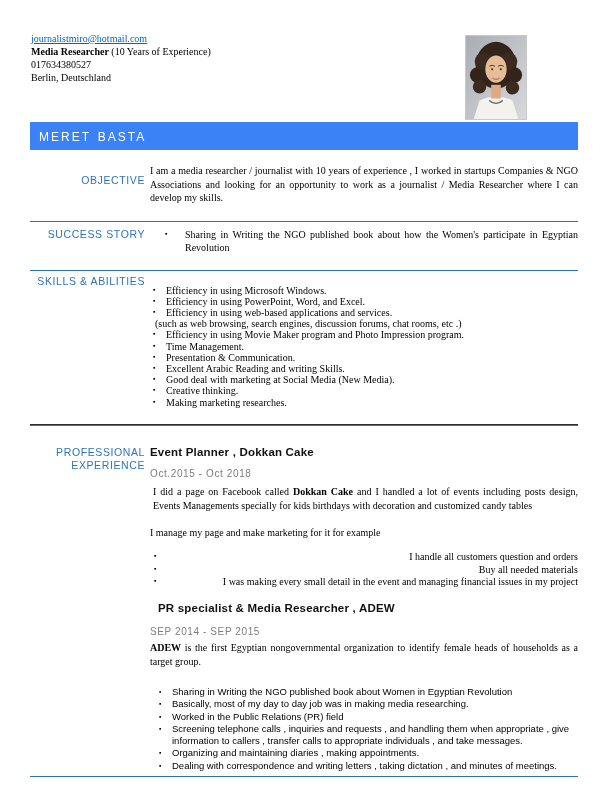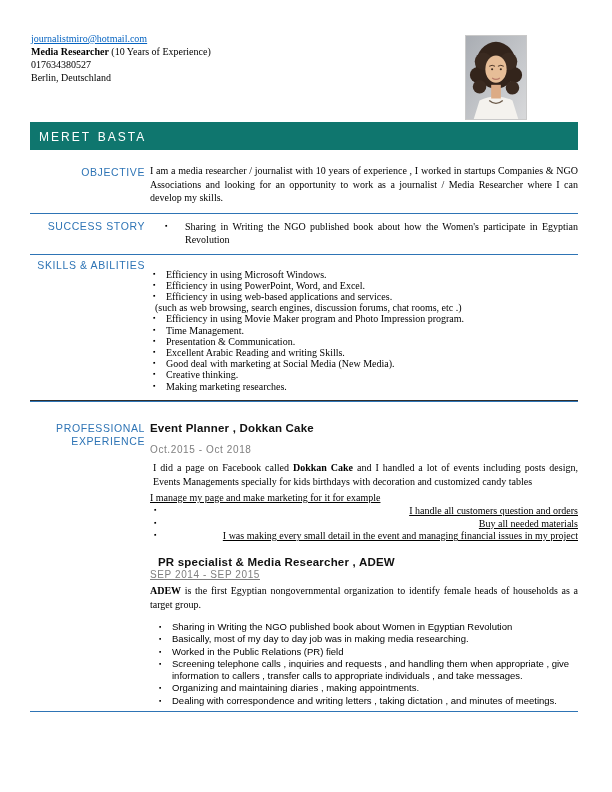--- a/index.html
+++ b/index.html
@@ -17,21 +17,21 @@
 
   .photo {
     position:absolute; left:465px; top:35px; width:62px; height:85px;
     border:1px solid #c9c9c9;
   }
   .photo svg { display:block; width:100%; height:100%; }
 
   
   .banner {
     position:absolute; left:30px; top:122px; width:548px; height:28px;
-    background:#0f766e; color:#ffffff; display:flex; align-items:center;
+    background:#3b82f6; color:#ffffff; display:flex; align-items:center;
     padding-left:9px;
   }
   .banner .name {
     font-family:"Liberation Sans", sans-serif;
     font-variant:small-caps; text-transform:lowercase;
     font-size:17px; letter-spacing:2px; font-weight:400;
   }
 
   
   .content { position:absolute; left:30px; top:158px; width:548px; }
@@ -75,22 +75,22 @@
     font-size:11.5px; color:#111; letter-spacing:0.2px;
   }
   .job-dates {
     font-family:"Liberation Sans", sans-serif; font-size:10px;
     color:#7F7F7F; letter-spacing:0.6px;
   }
   .job-desc { font-size:10px; line-height:14.5px; text-align:justify; }
   .job-desc .bold, .b { font-weight:bold; }
 
   
-  .mt2{margin-top:14px;} .mt4{margin-top:4px;} .mt6{margin-top:6px;} .mt8{margin-top:8px;}
-  .mt10{margin-top:10px;} .mt12{margin-top:1px;text-decoration:underline;} .mt14{margin-top:14px;margin-left:8px;} .mt20{margin-top:20px;}
+  .mt2{margin-top:14px;} .mt4{margin-top:4px;} .mt6{margin-top:6px;} .mt8{margin-top:16px;}
+  .mt10{margin-top:10px;} .mt12{margin-top:12px;} .mt14{margin-top:14px;margin-left:8px;} .mt20{margin-top:20px;}
 </style>
 </head>
 <body>
 
 <div class="page">
 
   <div class="contact">
     <div><a>journalistmiro@hotmail.com</a></div>
     <div>
       <span class="bold">Media Researcher</span><span> (10 Years of Experience)</span>

